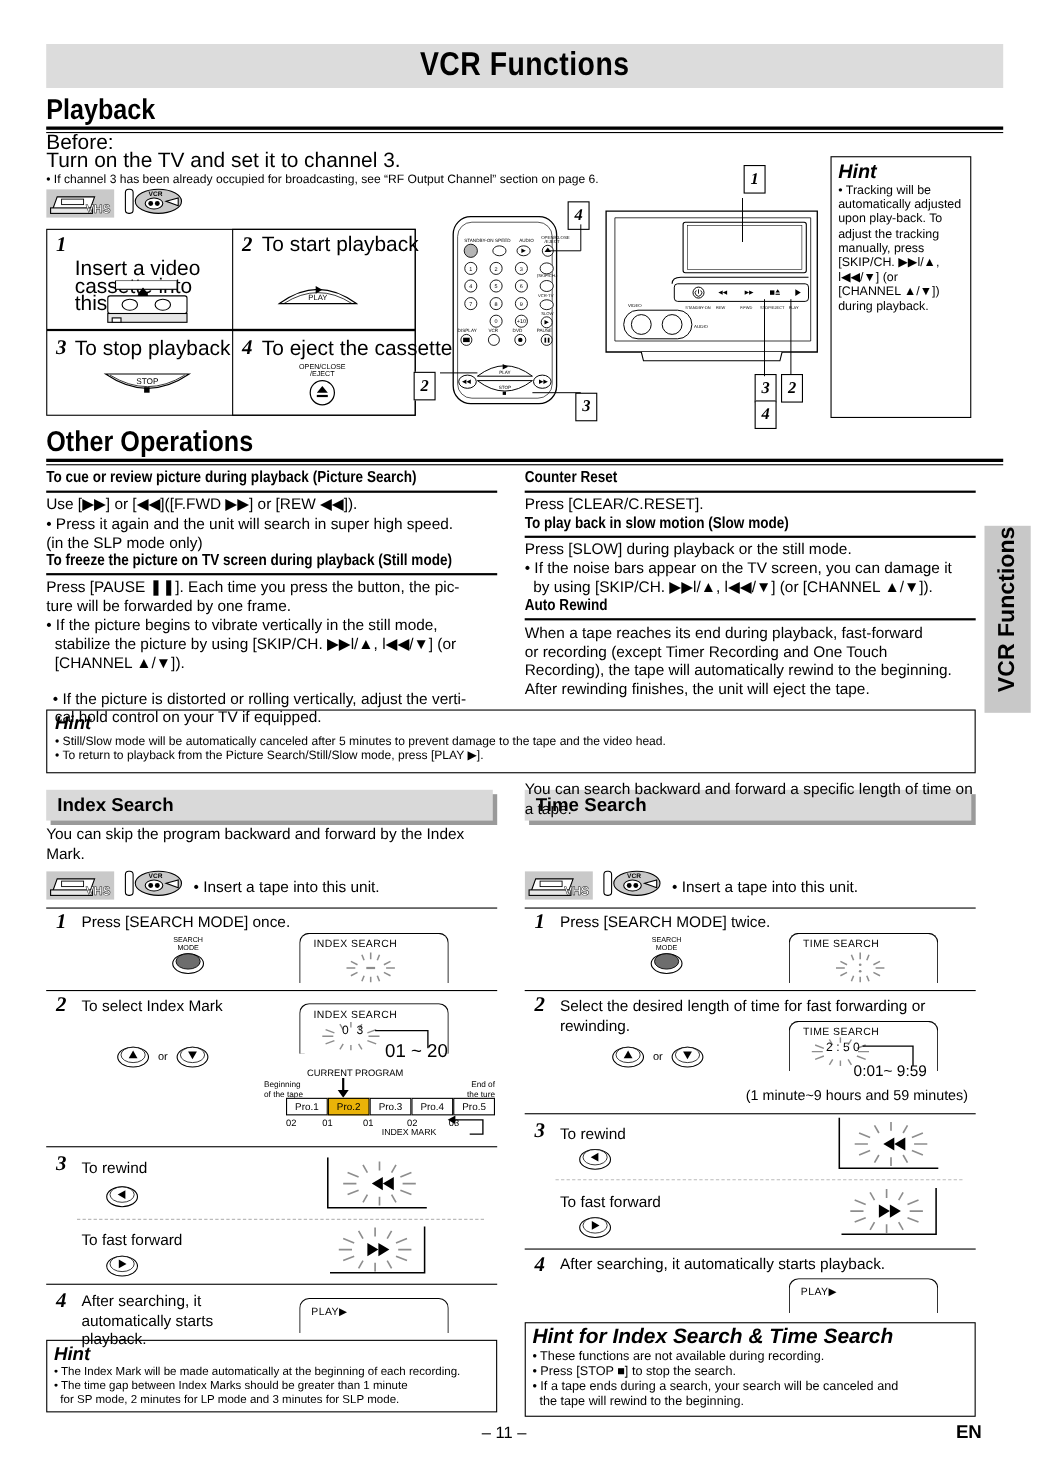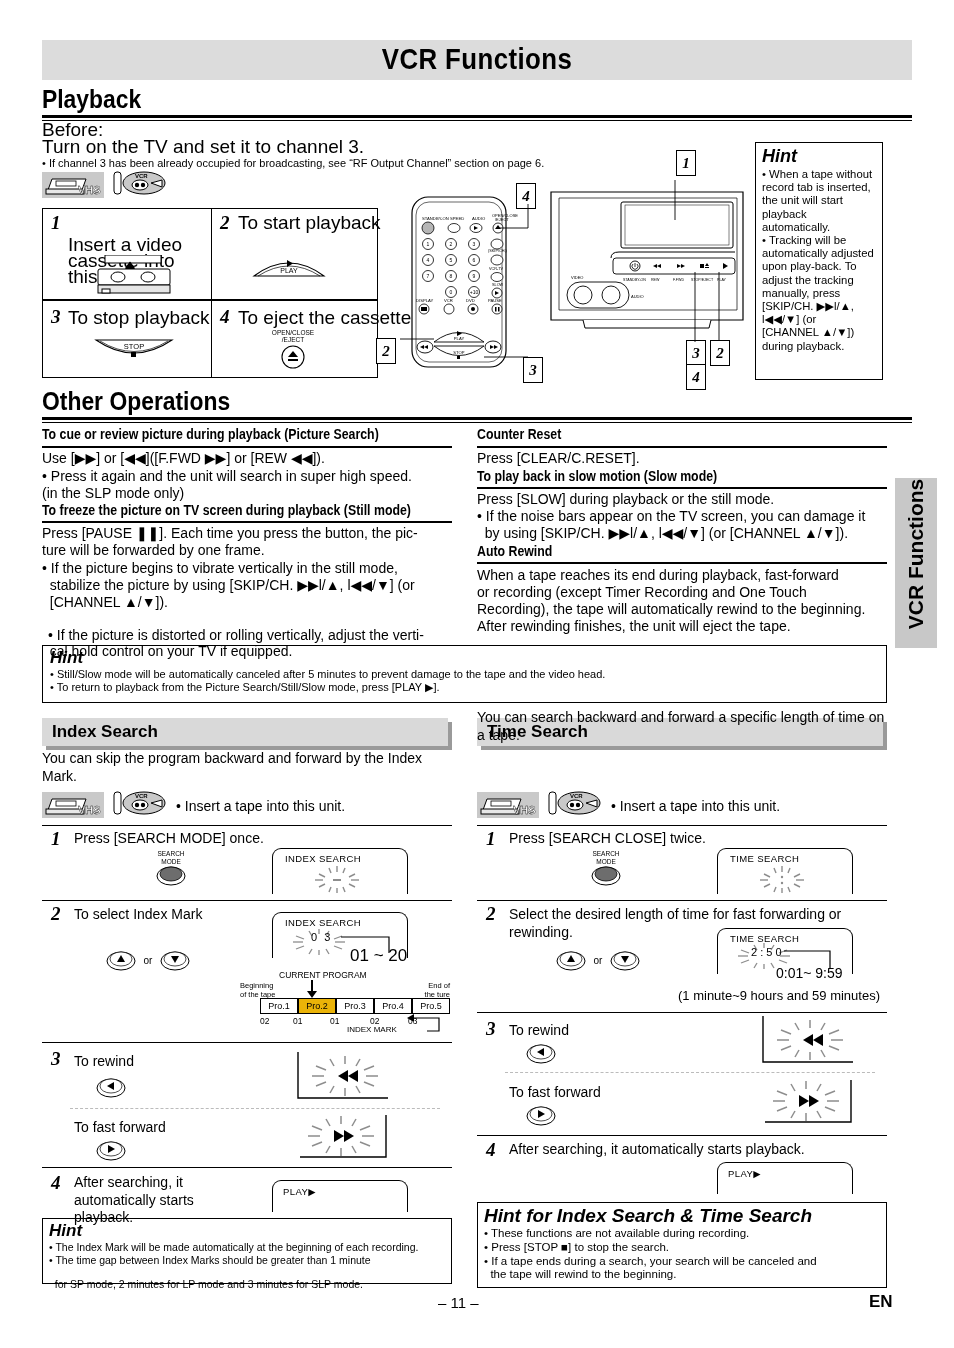--- a/index.html
+++ b/index.html
@@ -306,21 +306,20 @@
     <text x="86" y="118" font-family="Liberation Sans, sans-serif" font-size="4" fill="#000">AUDIO</text>
     <path d="M38 140 L40 148 L164 148 L166 140" fill="#fff" stroke="#000" stroke-width="1"></path>
     <line x1="130" y1="40" x2="130" y2="-30" stroke="#000" stroke-width=".9"></line>
     <line x1="150" y1="92" x2="150" y2="162" stroke="#000" stroke-width=".9"></line>
     <line x1="174" y1="92" x2="174" y2="160" stroke="#000" stroke-width=".9"></line>
   </svg>
 
   <div class="box" style="left:755px; top:142px; width:128px; height:238px;">
     <div style="padding:3px 6px 0 6px;">
       <div class="hint-title" style="font-size:18px;">Hint</div>
-      <div style="font-size:11.3px; line-height:13.2px; margin-top:1px;">• When a tape without record tab is inserted, the unit will start playback automatically.</div>
       <div style="font-size:11.3px; line-height:13.2px;">• Tracking will be automatically adjusted upon play-back. To adjust the tracking manually, press [SKIP/CH. ▶▶l/▲, l◀◀/▼] (or [CHANNEL ▲/▼]) during playback.</div>
     </div>
   </div>
 
   <div class="sec-h1" style="left:42px; top:386px;">Other Operations</div>
   <div class="rule-dbl" style="left:42px; top:417px; width:870px;"></div>
 
   <div class="subh" style="left:42px; top:426px;">To cue or review picture during playback (Picture Search)</div>
   <div class="rule2" style="left:42px; top:446px; width:410px;"></div>
   <div class="bodytxt b" style="left:42px; top:450px;">Use [▶▶] or [◀◀]([F.FWD ▶▶] or [REW ◀◀]).</div>
@@ -548,21 +547,21 @@
   <div class="bodytxt" style="left:74px; top:1174px; width:180px;">After searching, it automatically starts playback.</div>
   <div class="disp" style="left:272px; top:1180px; width:136px; height:32px;">
     <div class="dl" style="left:10px; top:5px; font-weight:normal;">PLAY▶</div>
   </div>
 
   <div class="box" style="left:42px; top:1218px; width:410px; height:66px;">
     <div style="padding:2px 6px;">
       <div class="hint-title" style="font-size:17px;">Hint</div>
       <div style="font-size:10.5px; line-height:12.6px;">• The Index Mark will be made automatically at the beginning of each recording.</div>
       <div style="font-size:10.5px; line-height:12.6px;">• The time gap between Index Marks should be greater than 1 minute</div>
-      <div style="font-size:10.5px; line-height:12.6px; white-space:pre;margin-top:12px;">  for SP mode, 2 minutes for LP mode and 3 minutes for SLP mode.</div>
+      <div style="font-size:10.5px; line-height:12.6px; white-space:pre;">  for SP mode, 2 minutes for LP mode and 3 minutes for SLP mode.</div>
     </div>
   </div>
 
   <div class="bar-shadow" style="left:481px; top:722px; width:406px; height:28px;"></div>
   <div class="grey-bar" style="left:477px; top:718px; width:406px; height:28px;">
     <div class="lbl">Time Search</div>
   </div>
   <div class="bodytxt" style="left:477px; top:709px; width:412px;">You can search backward and forward a specific length of time on a tape.</div>
 
   <svg class="vhsicon" style="left:477px; top:792px;" viewBox="0 0 62 26">
@@ -578,21 +577,21 @@
     <ellipse cx="30" cy="15" rx="8" ry="5" fill="#fff" stroke="#000" stroke-width="1"></ellipse>
     <circle cx="27" cy="15" r="2.2" fill="#000"></circle>
       <circle cx="33" cy="15" r="2.2" fill="#000"></circle>
     <path d="M41 13 L52 10 L52 17 Z" fill="#fff" stroke="#000" stroke-width="1"></path>
     <text x="25" y="8" font-family="Liberation Sans, sans-serif" font-size="6" font-weight="bold" fill="#000">VCR</text>
   </svg>
   <div class="bodytxt" style="left:611px; top:798px;">• Insert a tape into this unit.</div>
 
   <div class="rule1" style="left:477px; top:825px; width:410px;"></div>
   <div class="stepnum" style="left:486px; top:828px;">1</div>
-  <div class="bodytxt" style="left:509px; top:830px;">Press [SEARCH CLOSE] twice.</div>
+  <div class="bodytxt" style="left:509px; top:830px;">Press [SEARCH MODE] twice.</div>
   <svg style="position:absolute; left:583px; top:848px;" width="46" height="40" viewBox="0 0 46 40">
     <text x="23" y="8" text-anchor="middle" font-family="Liberation Sans, sans-serif" font-size="6.5" fill="#000">SEARCH</text>
     <text x="23" y="16" text-anchor="middle" font-family="Liberation Sans, sans-serif" font-size="6.5" fill="#000">MODE</text>
     <ellipse cx="23" cy="28" rx="14" ry="9" fill="#fff" stroke="#000" stroke-width="1"></ellipse>
     <ellipse cx="23" cy="26" rx="11" ry="7" fill="#6d6d6d" stroke="#000" stroke-width=".8"></ellipse>
   </svg>
   <div class="disp" style="left:717px; top:848px; width:136px; height:46px;">
     <div class="dl" style="left:12px; top:4px;">TIME SEARCH</div>
     <svg style="position:absolute; left:36px; top:16px;" width="56" height="28" viewBox="0 0 56 28">
       <g stroke="#8d8d8d" stroke-width="1.4" fill="none">

